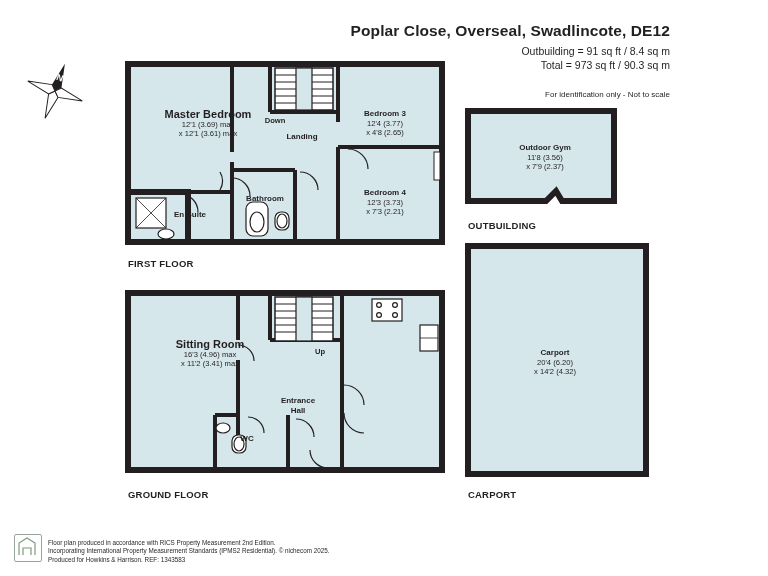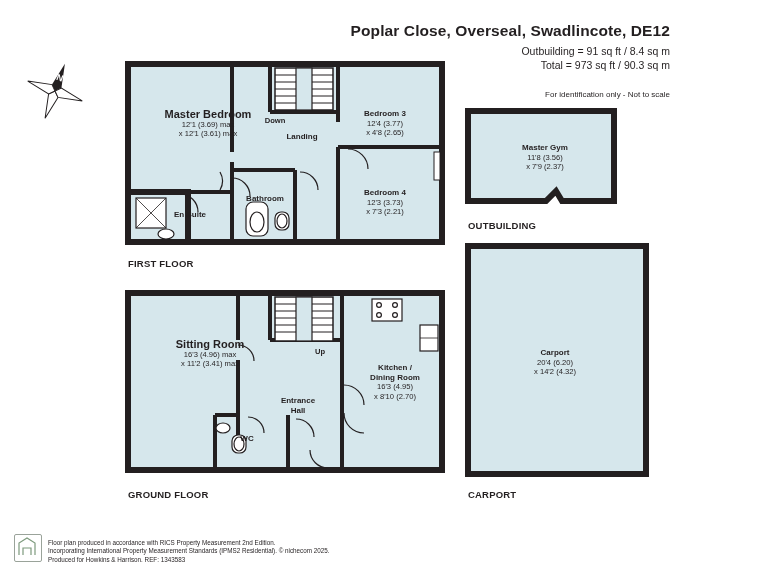--- a/index.html
+++ b/index.html
@@ -227,46 +227,40 @@
   </div>
 
   <div class="floor-label" style="left:128px;top:489px;">GROUND FLOOR</div>
 
   <div class="room big" style="left:145px;top:340px;width:130px;">
     <div class="nm">Sitting Room</div>
     <div>16'3 (4.96) max</div>
     <div>x 11'2 (3.41) max</div>
   </div>
 
-  <div class="room" style="left:345px;top:363px;width:100px;">
-    <div class="nm">Kitchen /</div>
-    <div class="nm">Dining Room</div>
-    <div>16'3 (4.95)</div>
-    <div>x 8'10 (2.70)</div>
-  </div>
 
   <div class="room" style="left:258px;top:396px;width:80px;">
     <div class="nm">Entrance</div>
     <div class="nm">Hall</div>
   </div>
 
   <div class="room" style="left:222px;top:434px;width:50px;">
     <div class="nm">WC</div>
   </div>
 
   <div class="room" style="left:300px;top:347px;width:40px;font-weight:bold;">Up</div>
 
   <div class="plan" style="left:462px;top:105px;">
     <svg width="160" height="112" viewBox="0 0 160 112">
       <path d="M6,6 L152,6 L152,96 L100,96 L94,86 L84,96 L6,96 Z" fill="#d6e7ec" stroke="#231f20" stroke-width="6" stroke-linejoin="miter"></path>
     </svg>
   </div>
   <div class="floor-label" style="left:468px;top:220px;">OUTBUILDING</div>
   <div class="room" style="left:490px;top:143px;width:110px;">
-    <div class="nm">Master Gym</div>
+    <div class="nm">Outdoor Gym</div>
     <div>11'8 (3.56)</div>
     <div>x 7'9 (2.37)</div>
   </div>
 
   <div class="plan" style="left:462px;top:240px;">
     <svg width="190" height="240" viewBox="0 0 190 240">
       <path d="M6,6 L184,6 L184,234 L6,234 Z" fill="#d6e7ec" stroke="#231f20" stroke-width="6" stroke-linejoin="miter"></path>
     </svg>
   </div>
   <div class="floor-label" style="left:468px;top:489px;">CARPORT</div>

